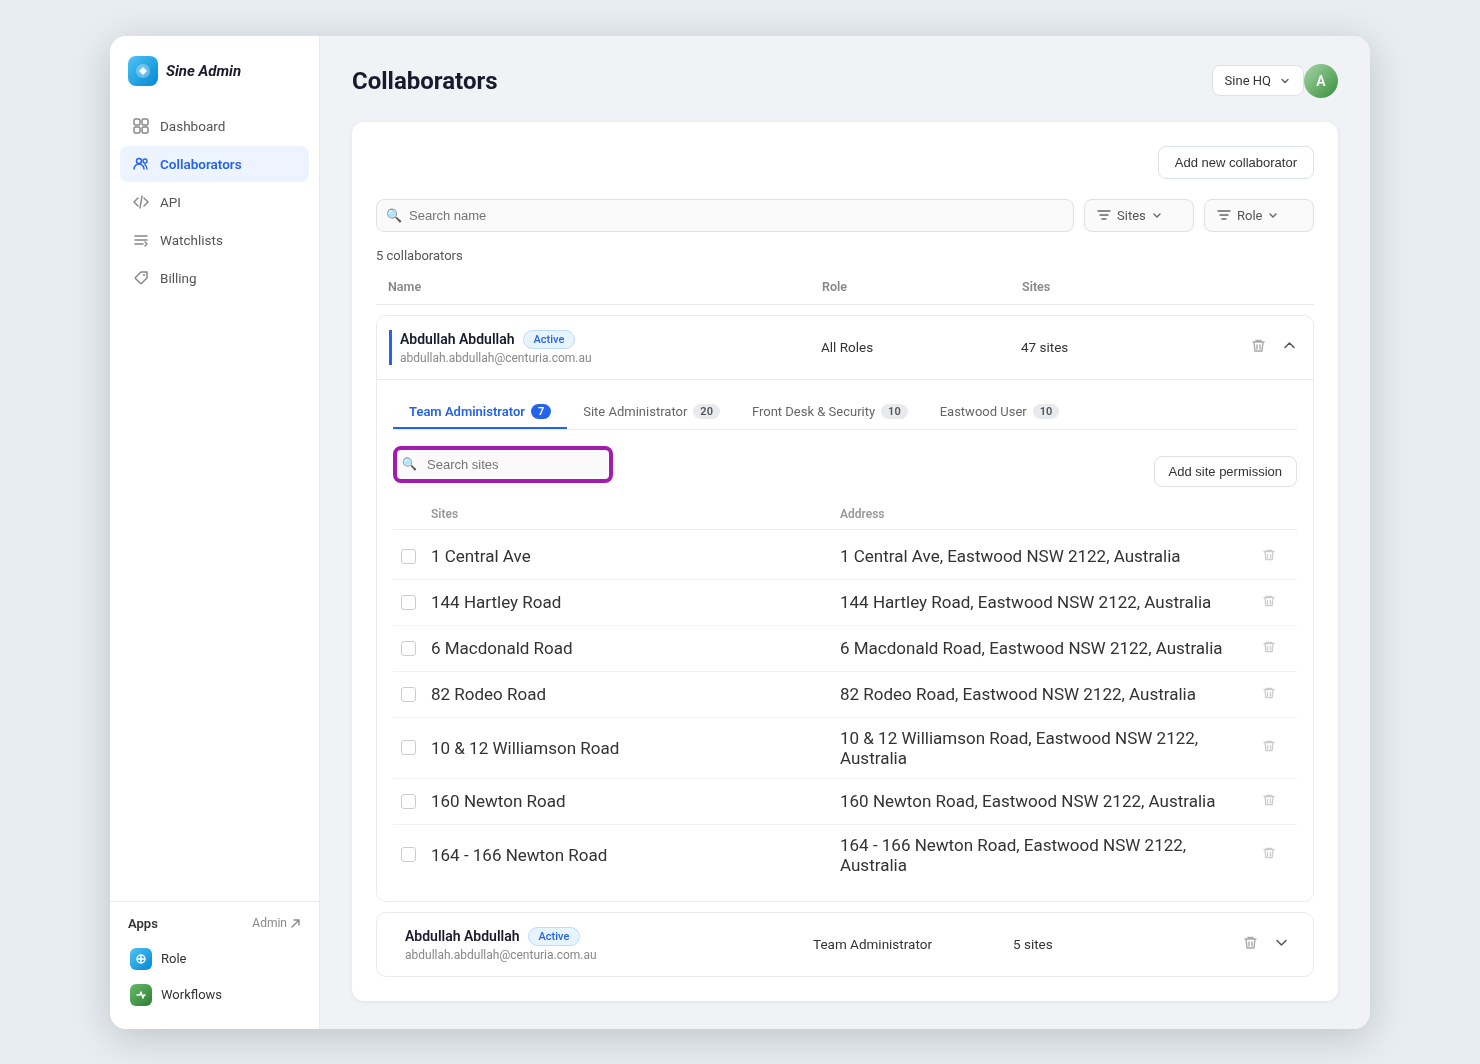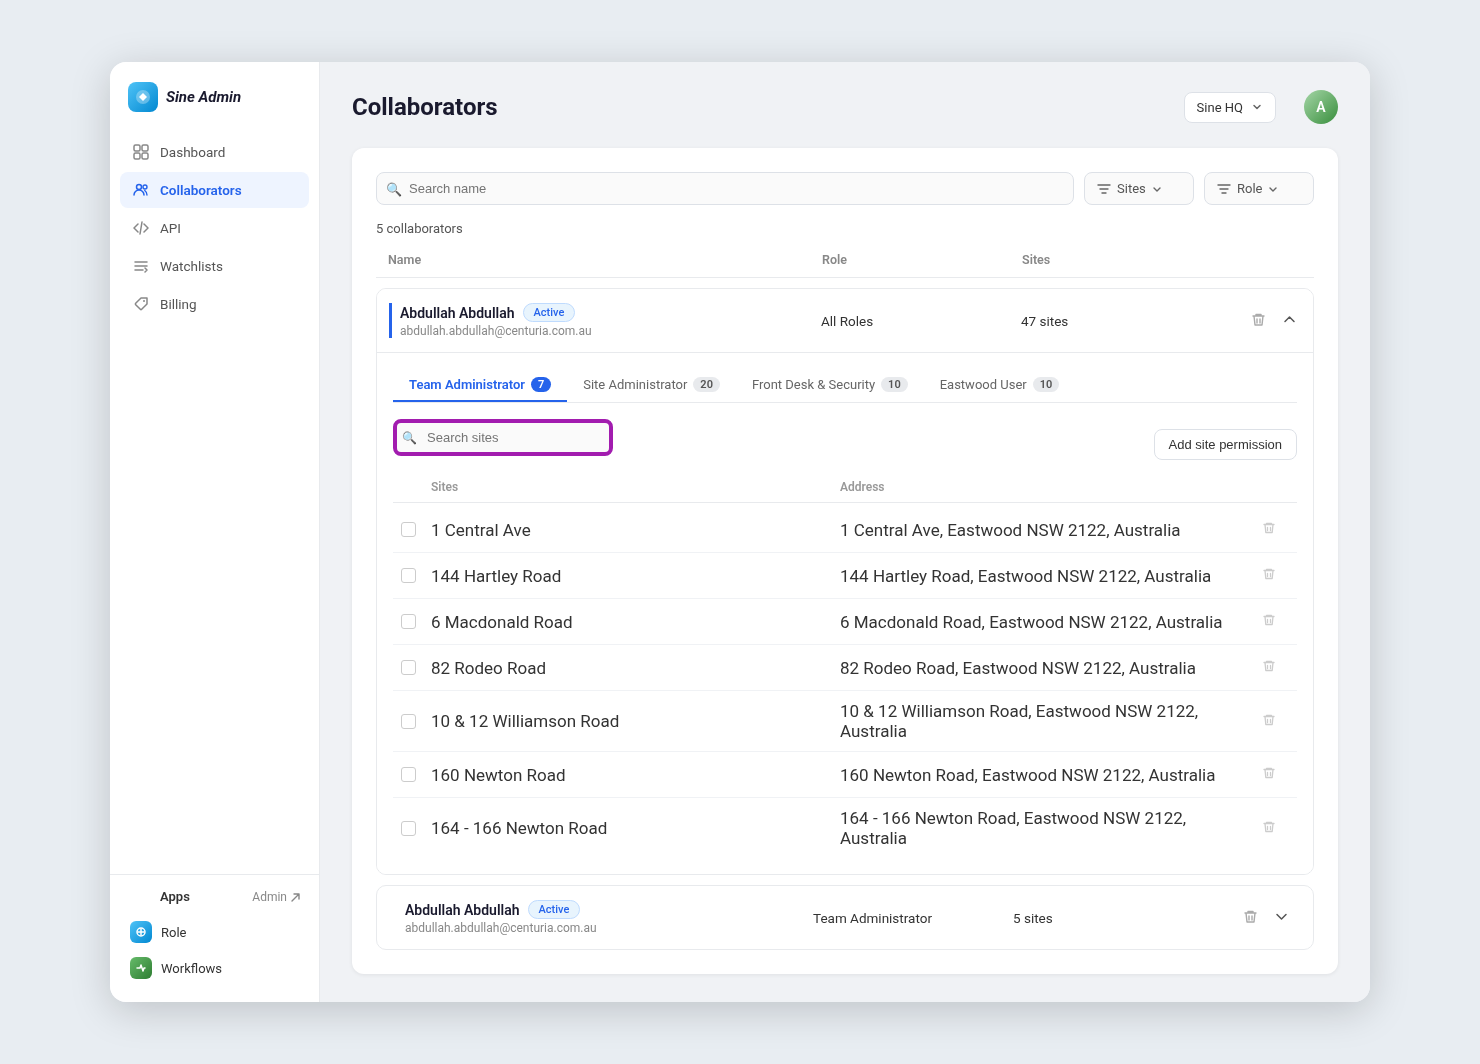--- a/index.html
+++ b/index.html
@@ -82,24 +82,23 @@
       align-items: center;
       justify-content: center;
       flex-shrink: 0;
     }
     .sidebar-bottom {
       border-top: 1px solid #e8eaed;
       padding: 14px 10px 16px 10px;
     }
     .apps-header {
       display: flex;
-      align-items: flex-end;
+      align-items: center;
       justify-content: space-between;
       padding: 0 8px 10px 8px;
-      margin-left: 32px;
     }
     .apps-title {
       font-size: 13px;
       font-weight: 600;
       color: #333;
     }
     .apps-admin {
       font-size: 12px;
       color: #888;
       display: flex;
@@ -146,21 +145,21 @@
       margin-bottom: 24px;
     }
     .page-title {
       font-size: 24px;
       font-weight: 700;
       color: #1a1a2e;
     }
     .top-right {
       display: flex;
       align-items: center;
-      gap: 28px;
+      gap: 0;
       padding-left: 30px;
     }
     .org-selector {
       display: flex;
       align-items: center;
       gap: 8px;
       background: #fff;
       border: 1px solid #dde1e7;
       border-radius: 8px;
       padding: 7px 12px;
@@ -578,20 +577,24 @@
           <span>Sine HQ</span>
           <svg width="12" height="12" viewBox="0 0 12 12" fill="none">
             <path d="M3 4.5L6 7.5L9 4.5" stroke="#666" stroke-width="1.5" stroke-linecap="round" stroke-linejoin="round"></path>
           </svg>
         </div>
         <div class="avatar">A</div>
       </div>
     </div>
 
     <div class="content-card">
+      <div class="card-header">
+        <div></div>
+        <button class="add-btn">Add new collaborator</button>
+      </div>
 
       <div class="filters">
         <div class="search-input-wrap">
           <span class="search-icon-wrap">🔍</span>
           <input type="text" placeholder="Search name" style="">
         </div>
         <div class="filter-select">
           <svg width="14" height="14" viewBox="0 0 14 14" fill="none">
             <path d="M1 3h12M3 7h8M5 11h4" stroke="#666" stroke-width="1.4" stroke-linecap="round"></path>
           </svg>

